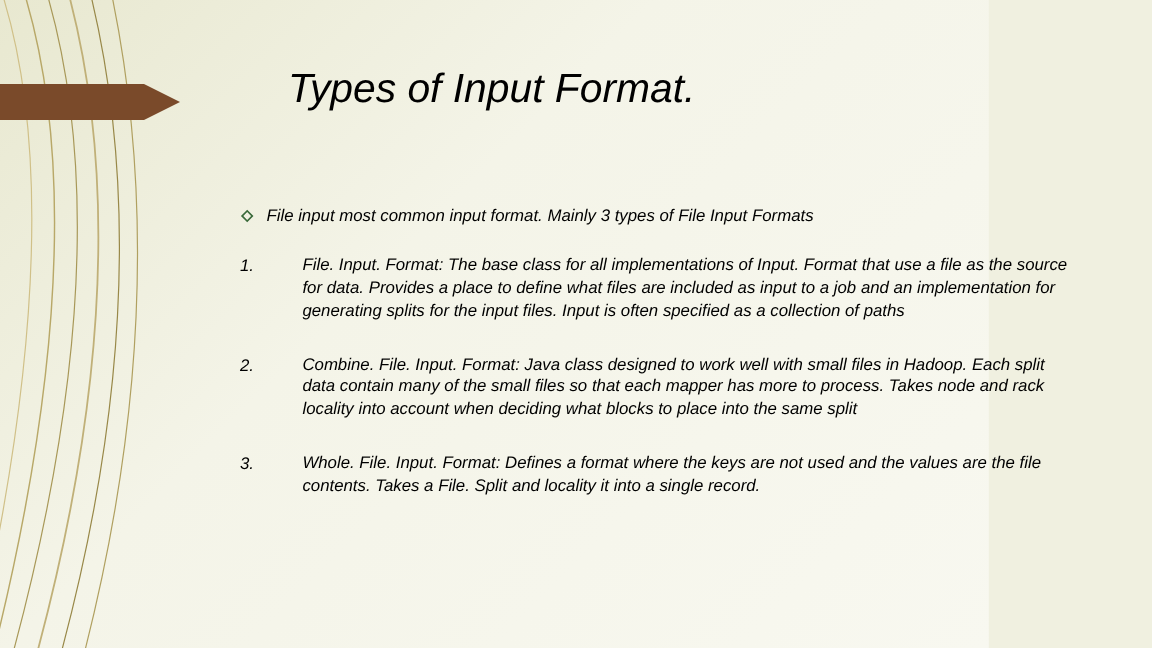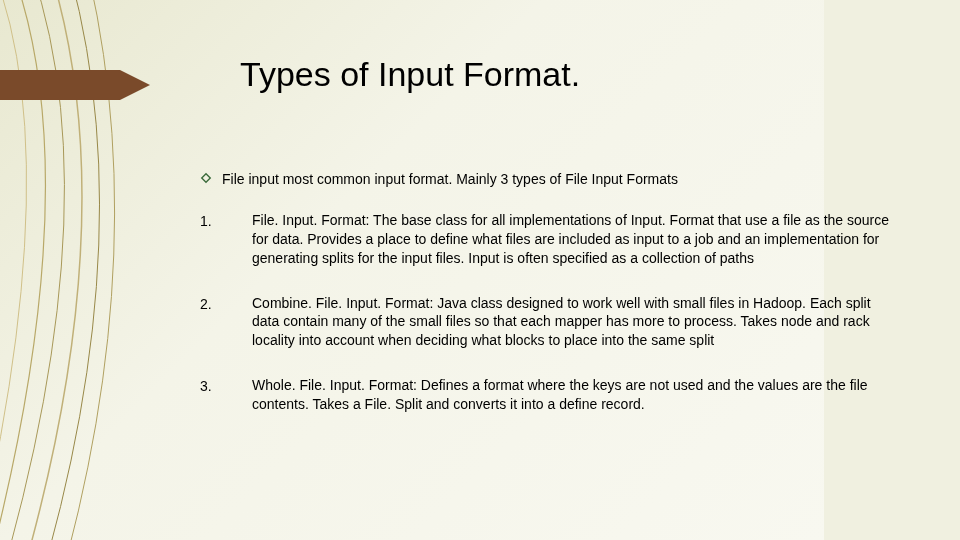--- a/index.html
+++ b/index.html
@@ -9,20 +9,21 @@
     height: 540px;
     overflow: hidden;
     font-family: Arial, Helvetica, sans-serif;
     background: #f0f0e0;
   }
   .slide {
     position: relative;
     width: 824px;
     height: 540px;
     background: linear-gradient(135deg, #e8e8d0 0%, #f4f4e8 40%, #f8f8f0 100%);
+    font-style: italic;
   }
   
   .curves {
     position: absolute;
     left: -40px;
     top: -40px;
     width: 260px;
     height: 640px;
     pointer-events: none;
   }
@@ -63,21 +64,21 @@
     left: 200px;
     top: 170px;
     width: 700px;
     color: #000;
     font-size: 14px;
     line-height: 1.35;
   }
 
   .intro-row {
     display: flex;
-    align-items: flex-start;
+    align-items: center;
     gap: 10px;
     margin-bottom: 22px;
   }
   .diamond {
     flex: 0 0 auto;
     margin-top: 2px;
   }
   .diamond svg { display: block; }
 
   .num-item {
@@ -131,18 +132,18 @@
       <div class="num-text">File. Input. Format: The base class for all implementations of Input. Format that use a file as the source for data. Provides a place to define what files are included as input to a job and an implementation for generating splits for the input files. Input is often specified as a collection of paths</div>
     </div>
 
     <div class="num-item">
       <div class="num">2.</div>
       <div class="num-text">Combine. File. Input. Format: Java class designed to work well with small files in Hadoop. Each split data contain many of the small files so that each mapper has more to process. Takes node and rack locality into account when deciding what blocks to place into the same split</div>
     </div>
 
     <div class="num-item">
       <div class="num">3.</div>
-      <div class="num-text">Whole. File. Input. Format: Defines a format where the keys are not used and the values are the file contents. Takes a File. Split and converts it into a define record.</div>
+      <div class="num-text">Whole. File. Input. Format: Defines a format where the keys are not used and the values are the file contents. Takes a File. Split and locality it into a single record.</div>
     </div>
 
   </div>
 
 </div>
 
 </body></html>

